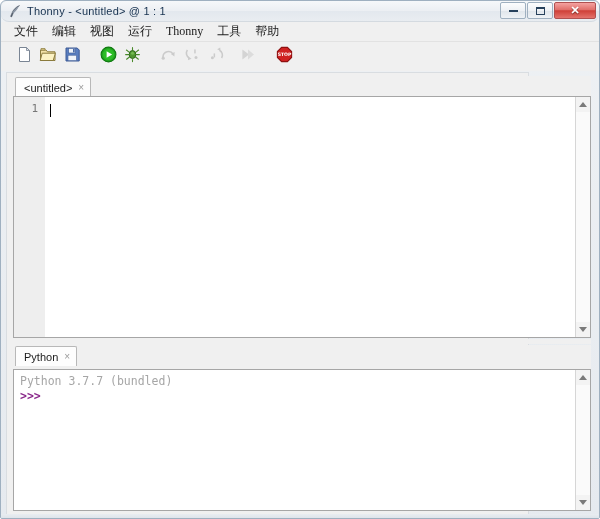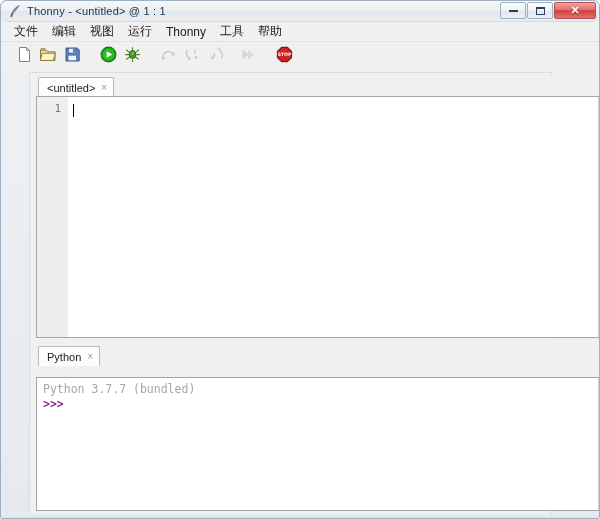--- a/index.html
+++ b/index.html
@@ -55,20 +55,21 @@
   .glyph-max { width: 9px; height: 8px; border: 1px solid #27415c; border-top-width: 2px; }
   .glyph-close { color: #ffffff; font-size: 11px; font-weight: bold; line-height: 1; text-shadow: 0 1px 1px rgba(0,0,0,.45); }
 
   
   .menubar {
     height: 20px;
     background: #f0f0f0;
     display: flex; align-items: center;
     padding-left: 6px;
     border-bottom: 1px solid #e2e2e2;
+    font-family: Liberation Serif, serif;
   }
   .menu-item {
     font-size: 12px; color: #1a1a1a;
     padding: 2px 7px;
     white-space: nowrap;
     cursor: default;
   }
 
   
   .toolbar {
@@ -86,21 +87,20 @@
   .tb-gap { width: 10px; }
   .tb-gap-sm { width: 6px; }
 
   
   .body-area {
     position: absolute;
     left: 5px; top: 71px;
     width: 523px; height: 443px;
     background: #f0f0f0;
     border: 1px solid #d9dde1;
-    margin-left: 23px;
   }
 
   .pane {
     position: absolute;
     left: 6px;
     width: 578px;
     background: #f0f0f0;
   }
   .pane.editor { top: 3px; height: 262px; }
   .pane.shell  { top: 272px; height: 166px; }
@@ -131,21 +131,21 @@
   
   .textframe {
     position: absolute;
     left: 0; right: 0;
     border: 1px solid #a6a6a6;
     background: #ffffff;
     display: flex;
     overflow: hidden;
   }
   .pane.editor .textframe { top: 20px; bottom: 0; }
-  .pane.shell  .textframe { top: 32px; bottom: 0; }
+  .pane.shell  .textframe { top: 24px; bottom: 0; }
 
   .gutter {
     width: 31px;
     background: #eeeeee;
     border-right: 1px solid #eeeeee;
     padding-top: 4px;
     text-align: right;
     flex: 0 0 auto;
   }
   .gutter-num {

